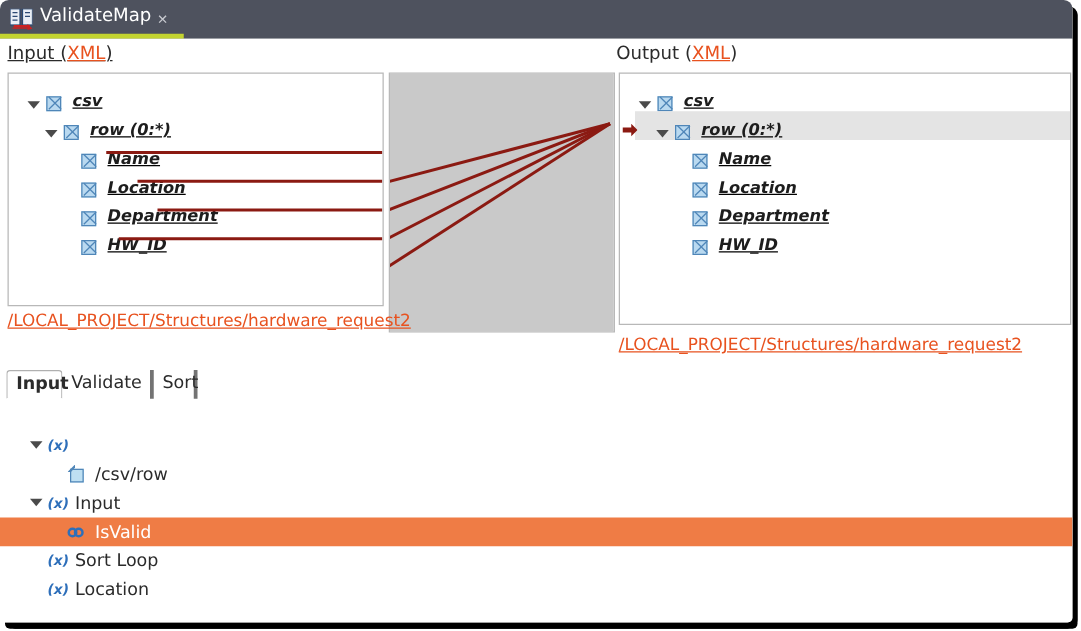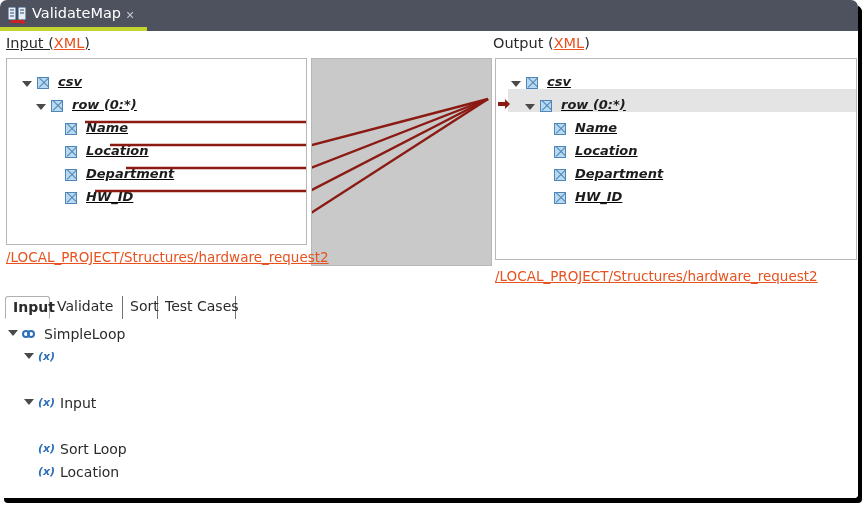--- a/index.html
+++ b/index.html
@@ -57,21 +57,21 @@
   .tlabel{font-style:italic;font-weight:bold;font-size:13px;color:#1d1d1d;
           white-space:nowrap;margin-left:9px;}
 
   .pathlink{position:absolute;font-size:13.5px;color:#e8521f;
             text-decoration:underline;cursor:pointer;line-height:17px;}
 
   
   #tabstrip{position:absolute;left:0;top:265px;width:858px;height:24px;}
   .btab{position:absolute;top:0;height:23px;box-sizing:border-box;
         font-size:14px;color:#2b2b2b;padding:2px 7px 0 7px;white-space:nowrap;cursor:pointer;
-        border-right:1px solid #737373;}
+        border-right:3px solid #737373;}
   .btab.active{font-weight:bold;border:1px solid #b0b0b0;border-bottom:1px solid #ffffff;
                border-radius:3px 3px 0 0;background:#ffffff;}
 
   
   .brow{position:absolute;left:0;right:0;height:23px;display:flex;align-items:center;}
   .brow.selected{background:#ef7c45;}
   .brow.selected .blabel{color:#ffffff;}
   .barrow{width:9px;height:9px;flex:0 0 9px;position:relative;}
   .barrow:after{content:"";position:absolute;left:0;top:1px;
       border-left:5px solid transparent;border-right:5px solid transparent;
@@ -244,44 +244,50 @@
 
     <div class="pathlink" style="left:6px;top:218px;width:290px;">/LOCAL_PROJECT/Structures/hardware_request2</div>
 
     <div class="pathlink" style="left:495px;top:237px;">/LOCAL_PROJECT/Structures/hardware_request2</div>
 
     <div id="tabstrip">
 
     <div class="btab active" style="left: 5px; width: 45px;">Input</div>
         <div class="btab" style="left: 50px; width: 73px;">Validate</div>
         <div class="btab" style="left: 123px; width: 35px;">Sort</div>
-        <div class="btab" style="left: 158px; width: 78px;">Test Cases</div>
       </div>
 
     <div id="bottom-tree" style="position:absolute;left:0;top:291px;width:858px;height:175px;">
-        <div class="brow" style="top: 0px;">
-          <div style="flex: 0 0 8px;"></div>
-          <div class="barrow"></div>
-          <div style="flex: 0 0 5px;"></div>
-          <div class="ico ico-link"></div>
-          <div class="blabel">SimpleLoop</div>
-        </div>
         <div class="brow" style="top: 23px;">
           <div style="flex: 0 0 24px;"></div>
           <div class="barrow"></div>
           <div style="flex: 0 0 5px;"></div>
           <div class="ico ico-fx">(x)</div>
         </div>
+        <div class="brow" style="top: 46px;">
+          <div style="flex: 0 0 40px;"></div>
+          <div class="barrow" style="visibility: hidden;"></div>
+          <div style="flex: 0 0 5px;"></div>
+          <div class="ico ico-map"></div>
+          <div class="blabel">/csv/row</div>
+        </div>
         <div class="brow" style="top: 69px;">
           <div style="flex: 0 0 24px;"></div>
           <div class="barrow"></div>
           <div style="flex: 0 0 5px;"></div>
           <div class="ico ico-fx">(x)</div>
           <div class="blabel">Input</div>
         </div>
+        <div class="brow selected" style="top: 92px;">
+          <div style="flex: 0 0 40px;"></div>
+          <div class="barrow" style="visibility: hidden;"></div>
+          <div style="flex: 0 0 5px;"></div>
+          <div class="ico ico-link"></div>
+          <div class="blabel">IsValid</div>
+        </div>
         <div class="brow" style="top: 115px;">
           <div style="flex: 0 0 24px;"></div>
           <div class="barrow" style="visibility: hidden;"></div>
           <div style="flex: 0 0 5px;"></div>
           <div class="ico ico-fx">(x)</div>
           <div class="blabel">Sort Loop</div>
         </div>
         <div class="brow" style="top: 138px;">
           <div style="flex: 0 0 24px;"></div>
           <div class="barrow" style="visibility: hidden;"></div>

